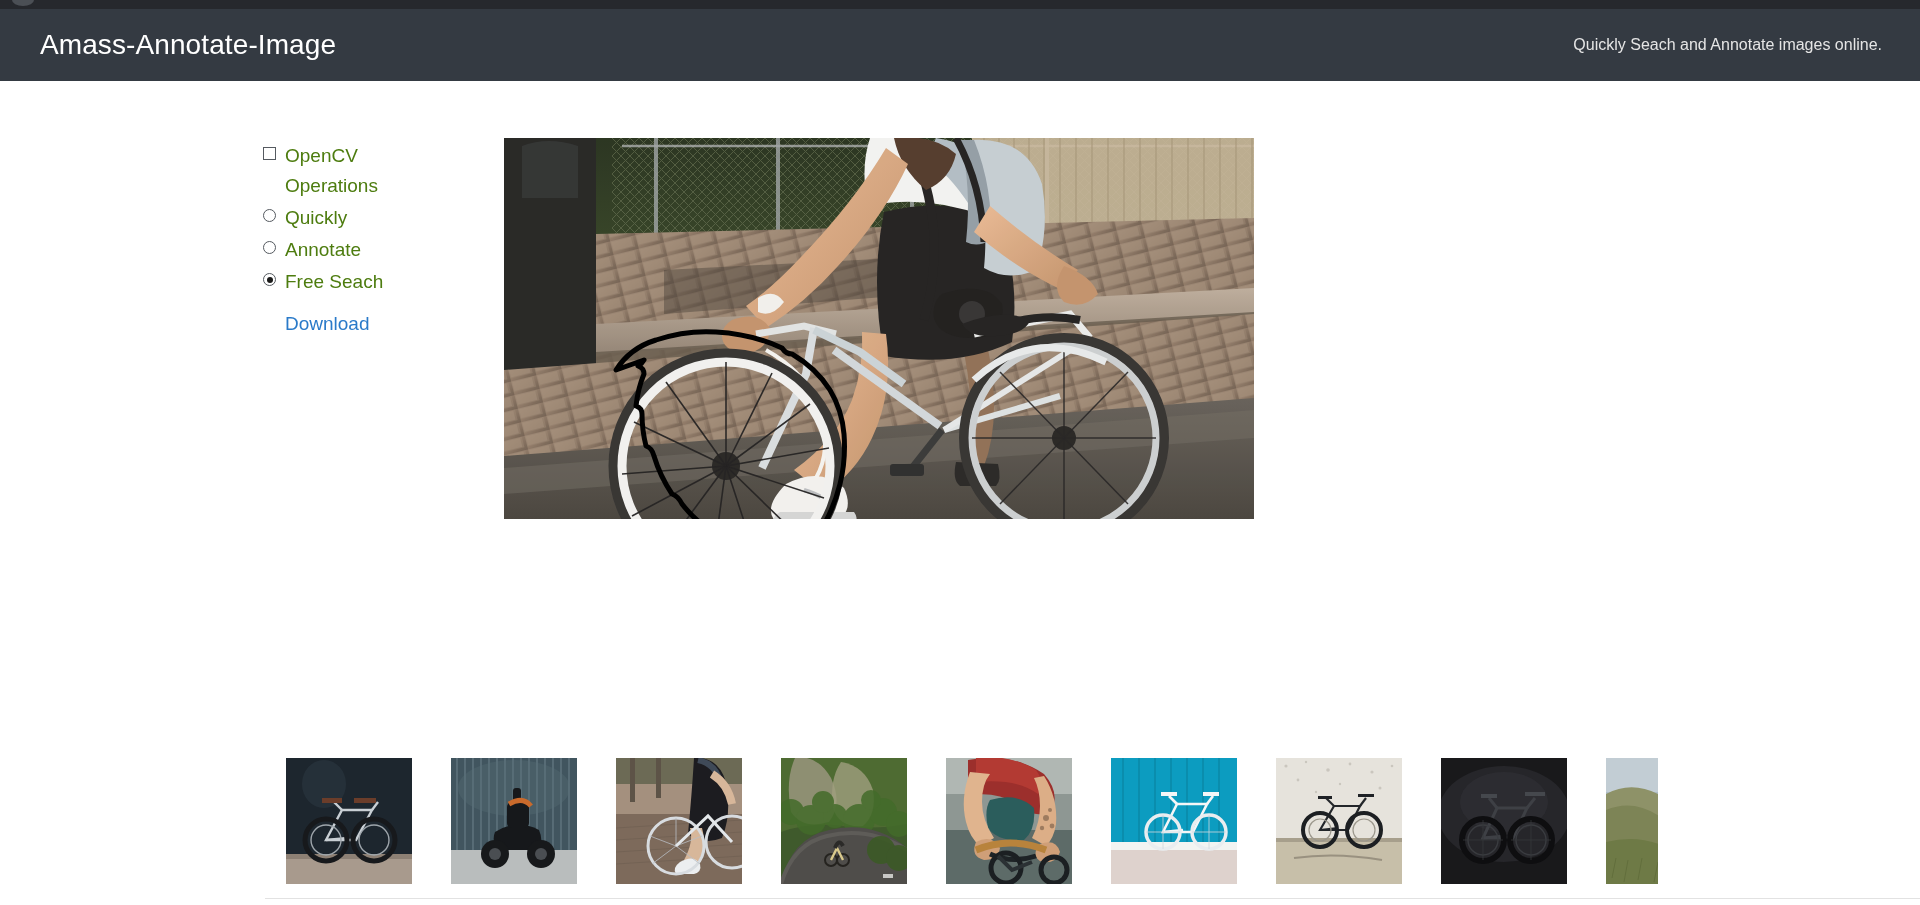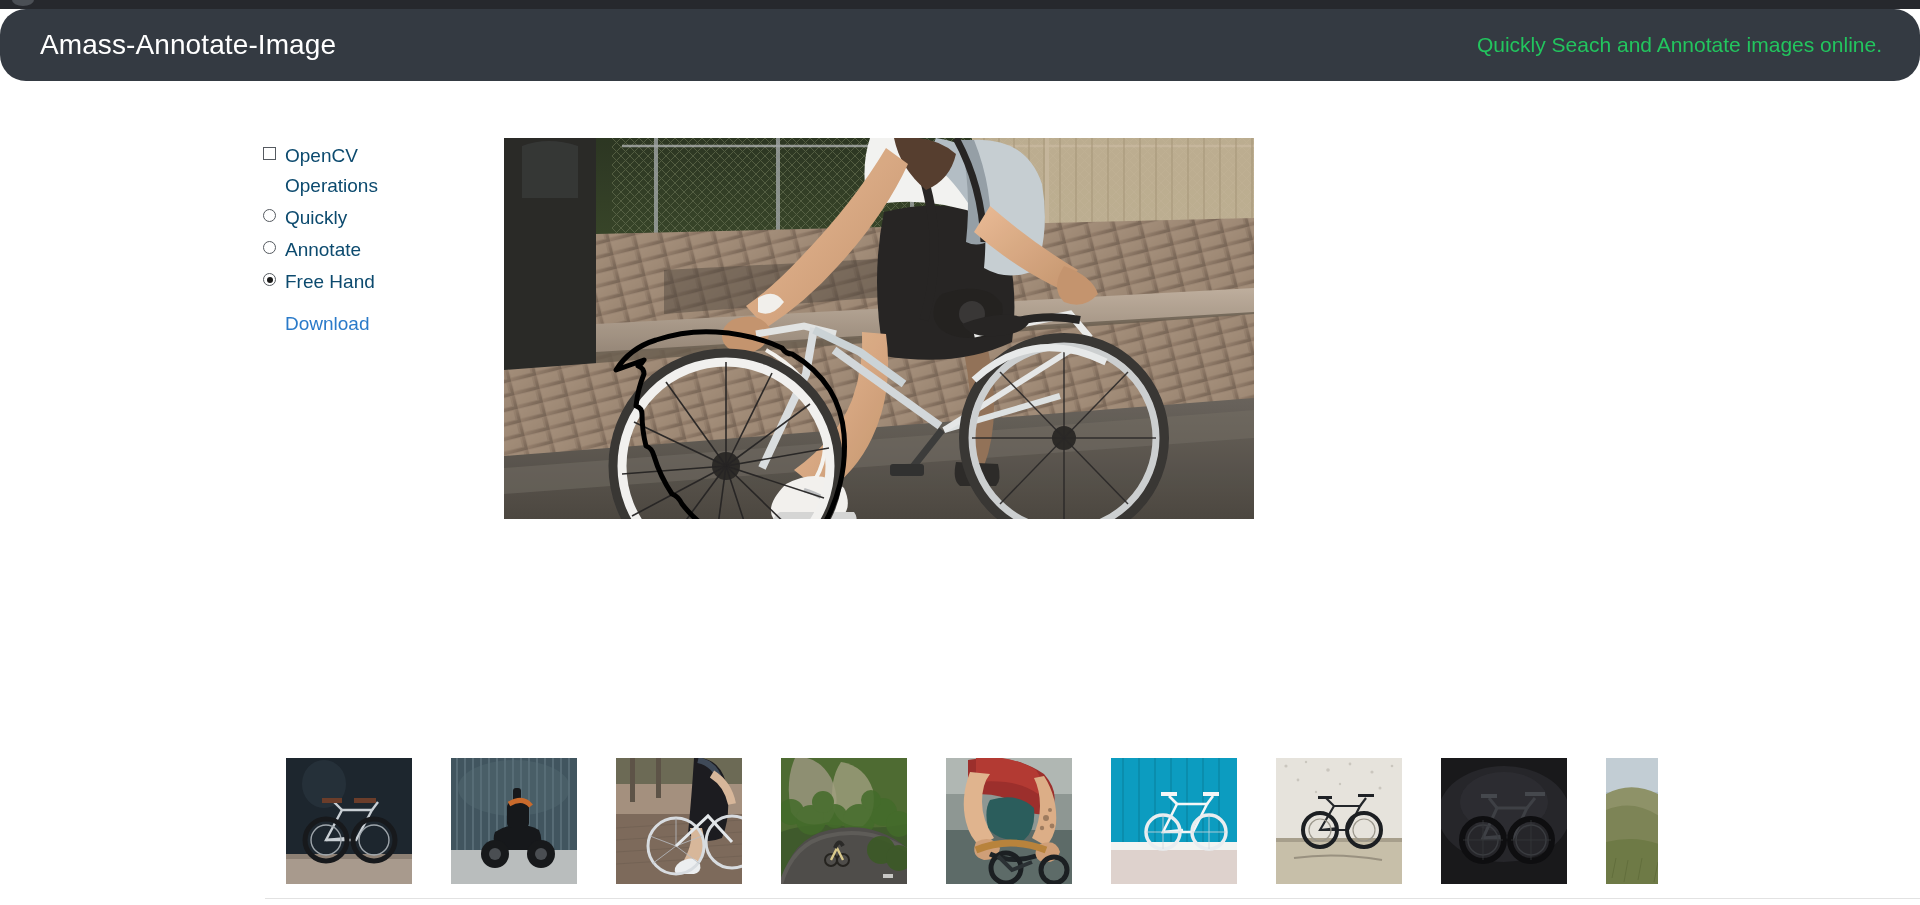--- a/index.html
+++ b/index.html
@@ -29,32 +29,31 @@
 
   
   .app-header {
     position: absolute; top: 9px; left: 0;
     width: 1920px; height: 72px;
     background: #343a42;
     display: flex;
     align-items: center;
     justify-content: space-between;
     padding: 0 38px 0 40px;
-    border-radius: 26px;
   }
   .app-title {
     color: #ffffff;
     font-size: 28px;
     font-weight: 400;
     letter-spacing: .1px;
     white-space: nowrap;
   }
   .app-tagline {
-    color: #22c55e;
-    font-size: 21px;
+    color: #e5e5e5;
+    font-size: 16px;
     font-weight: 400;
     white-space: nowrap;
   }
 
   
   .stage {
     position: absolute;
     top: 81px; left: 0;
     width: 1920px; height: 824px;
     background: #ffffff;
@@ -95,21 +94,21 @@
     content: "";
     position: absolute;
     top: 2.5px; left: 2.5px;
     width: 6px; height: 6px;
     border-radius: 50%;
     background: #1a1a1a;
   }
   .ctl-label {
     font-size: 19px;
     line-height: 30px;
-    color: #0c4a6e;
+    color: #4d7c0f;
     font-weight: 400;
   }
   .tool-row.wrap .ctl-label {
     line-height: 30px;
     display: block;
     max-width: 100px;
   }
   .download-row {
     padding-left: 22px;
     margin-top: 12px;
@@ -196,21 +195,21 @@
       <span class="ctl-label">Quickly</span>
     </div>
 
     <div class="tool-row">
       <span class="ctl-radio"></span>
       <span class="ctl-label">Annotate</span>
     </div>
 
     <div class="tool-row">
       <span class="ctl-radio checked"></span>
-      <span class="ctl-label">Free Hand</span>
+      <span class="ctl-label">Free Seach</span>
     </div>
 
     <div class="tool-row download-row">
       <span class="download-link">Download</span>
     </div>
 
   </section>
 
   <section class="canvas-wrap">
     <svg class="photo-main" width="750" height="381" viewBox="0 0 750 381" preserveAspectRatio="none">

